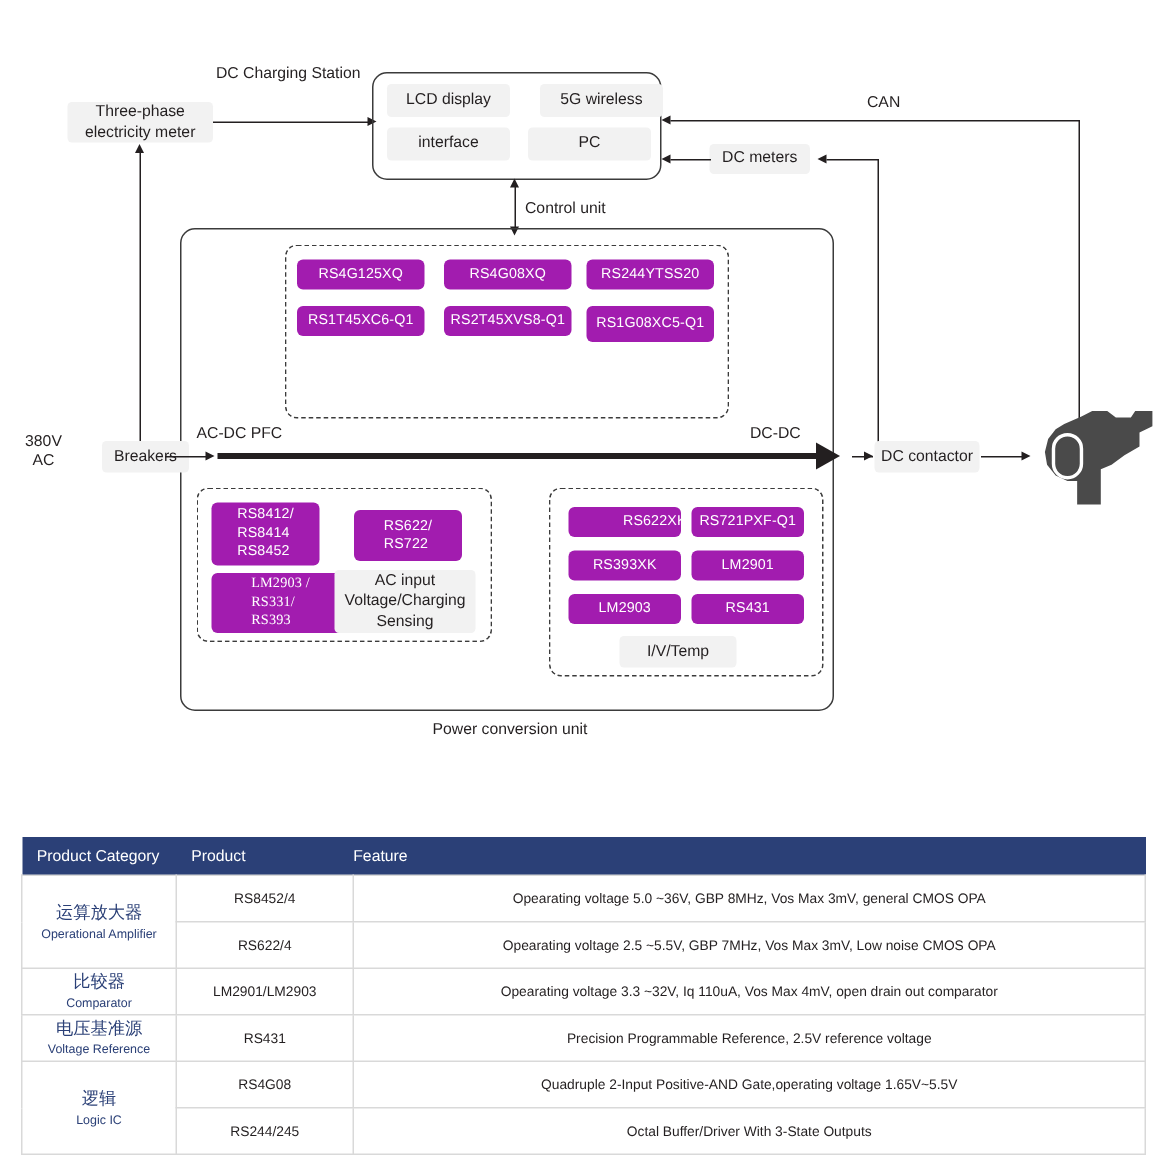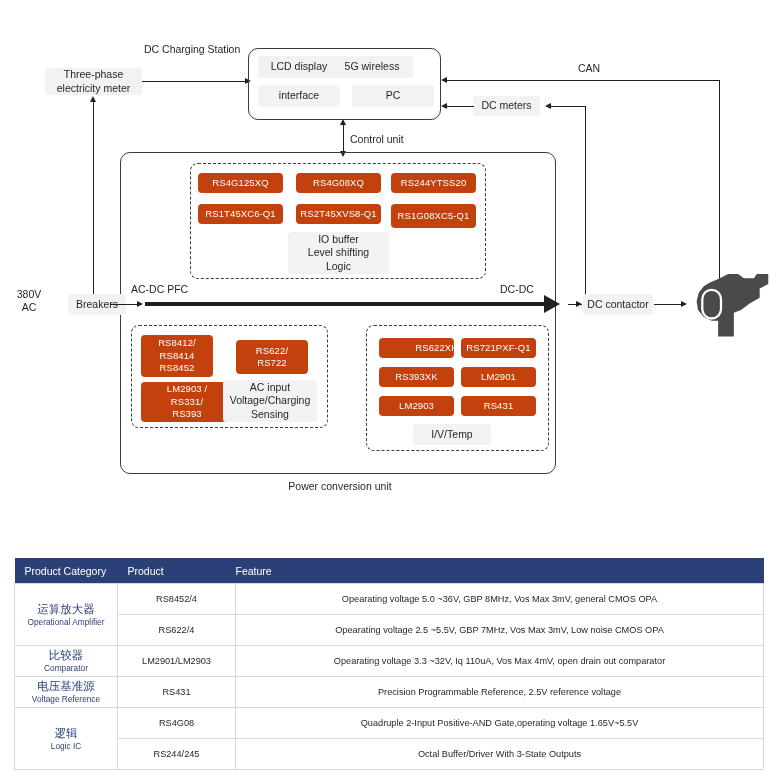--- a/index.html
+++ b/index.html
@@ -25,26 +25,26 @@
     align-items: center;
     justify-content: center;
     text-align: center;
     border-radius: 3px;
     line-height: 1.25;
     font-size: 10.5px;
     box-sizing: border-box;
   }
   
   .chip {
-    background: #c2410c;
+    background: #a21caf;
     color: #ffffff;
     display: flex;
     align-items: center;
     justify-content: center;
-    text-align: center;
+    text-align: left;
     border-radius: 4px;
     font-size: 9.5px;
     line-height: 1.3;
     box-sizing: border-box;
     letter-spacing: .1px;
   }
   
   .lbl {
     font-size: 10.5px;
     color: #231f20;
@@ -137,21 +137,21 @@
   <div class="arrow-r abs" style="left:245px;top:77.5px;"></div>
 
   <div class="ln ln-v abs" style="left:93px;top:101px;height:196px;"></div>
   <div class="arrow-u abs" style="left:89.8px;top:96px;"></div>
 
   <div class="lbl abs" style="left:144px;top:43px;">DC Charging Station</div>
 
   <div class="outline abs" style="left:248px;top:48px;width:193px;height:72px;"></div>
 
   <div class="greybox abs" style="left:258px;top:56px;width:82px;height:22px;">LCD display</div>
-  <div class="greybox abs" style="left:331px;top:56px;width:82px;height:22px;">5G wireless</div>
+  <div class="greybox abs" style="left:360px;top:56px;width:82px;height:22px;">5G wireless</div>
   <div class="greybox abs" style="left:258px;top:85px;width:82px;height:22px;">interface</div>
   <div class="greybox abs" style="left:352px;top:85px;width:82px;height:22px;">PC</div>
 
   <div class="ln ln-v abs" style="left:343px;top:124px;height:28px;"></div>
   <div class="arrow-u abs" style="left:339.8px;top:119px;"></div>
   <div class="arrow-d abs" style="left:339.8px;top:151px;"></div>
   <div class="lbl abs" style="left:350px;top:133px;">Control unit</div>
 
   <div class="lbl abs" style="left:578px;top:62px;">CAN</div>
   <div class="ln ln-h abs" style="left:447px;top:80px;width:273px;"></div>
@@ -170,23 +170,20 @@
   <div class="lbl abs ctr" style="left:220px;top:480px;width:240px;">Power conversion unit</div>
 
   <div class="dashed abs" style="left:190px;top:163px;width:296px;height:116px;"></div>
 
   <div class="chip abs" style="left:198px;top:173px;width:85px;height:20px;">RS4G125XQ</div>
   <div class="chip abs" style="left:296px;top:173px;width:85px;height:20px;">RS4G08XQ</div>
   <div class="chip abs" style="left:391px;top:173px;width:85px;height:20px;">RS244YTSS20</div>
   <div class="chip abs" style="left:198px;top:204px;width:85px;height:20px;">RS1T45XC6-Q1</div>
   <div class="chip abs" style="left:296px;top:204px;width:85px;height:20px;">RS2T45XVS8-Q1</div>
   <div class="chip abs" style="left:391px;top:204px;width:85px;height:24px;">RS1G08XC5-Q1</div>
-  <div class="greybox abs" style="left:288px;top:232px;width:101px;height:42px;white-space:pre;">IO buffer
-Level shifting
-Logic</div>
 
   <div class="lbl abs" style="left:131px;top:283px;">AC-DC PFC</div>
   <div class="lbl abs" style="left:500px;top:283px;">DC-DC</div>
 
   <div class="lbl abs ctr" style="left:8px;top:288px;width:42px;">380V
 AC</div>
 
   <div class="greybox abs" style="left:68px;top:294px;width:58px;height:21px;">Breakers</div>
   <div class="ln ln-h abs" style="left:110px;top:304px;width:28px;"></div>
   <div class="arrow-r abs" style="left:137px;top:300.5px;"></div>
@@ -207,21 +204,21 @@
     <rect x="20" y="38" width="26" height="40" rx="13" ry="13" fill="none" stroke="#ffffff" stroke-width="3.2"></rect>
     <rect x="23" y="41" width="20" height="34" rx="10" ry="10" fill="none" stroke="#4a4a4a" stroke-width="1.6"></rect>
   </svg>
 
   <div class="dashed abs" style="left:131px;top:325px;width:197px;height:103px;"></div>
   <div class="chip abs" style="left:141px;top:335px;width:72px;height:42px;white-space:pre;">RS8412/
 RS8414
 RS8452</div>
   <div class="chip abs" style="left:236px;top:340px;width:72px;height:34px;white-space:pre;">RS622/
 RS722</div>
-  <div class="chip abs" style="left:141px;top:382px;width:92px;height:40px;white-space:pre;">LM2903 /
+  <div class="chip abs" style="left:141px;top:382px;width:92px;height:40px;white-space:pre;font-family:Liberation Serif, serif;">LM2903 /
 RS331/
 RS393</div>
   <div class="greybox abs" style="left:223px;top:380px;width:94px;height:42px;white-space:pre;">AC input
 Voltage/Charging
 Sensing</div>
 
   <div class="dashed abs" style="left:366px;top:325px;width:183px;height:126px;"></div>
   <div class="chip abs" style="left:379px;top:338px;width:75px;height:20px;padding-left:40px;">RS622XK</div>
   <div class="chip abs" style="left:461px;top:338px;width:75px;height:20px;">RS721PXF-Q1</div>
   <div class="chip abs" style="left:379px;top:367px;width:75px;height:20px;">RS393XK</div>

